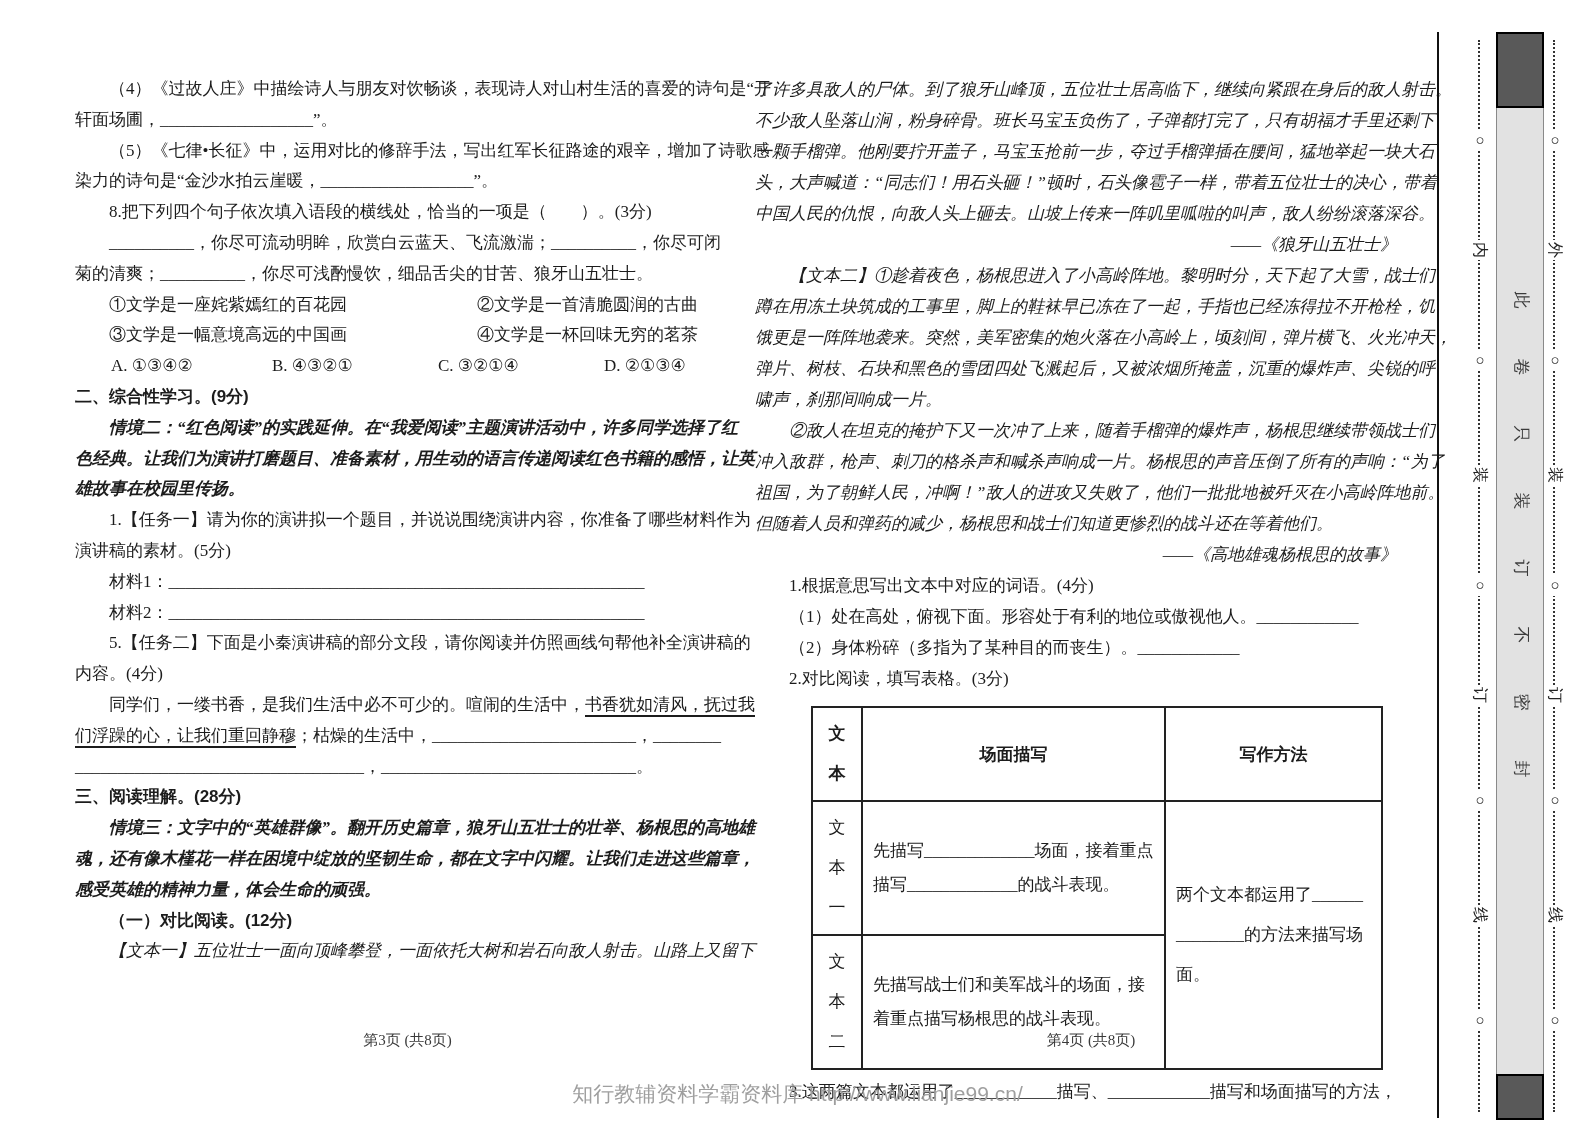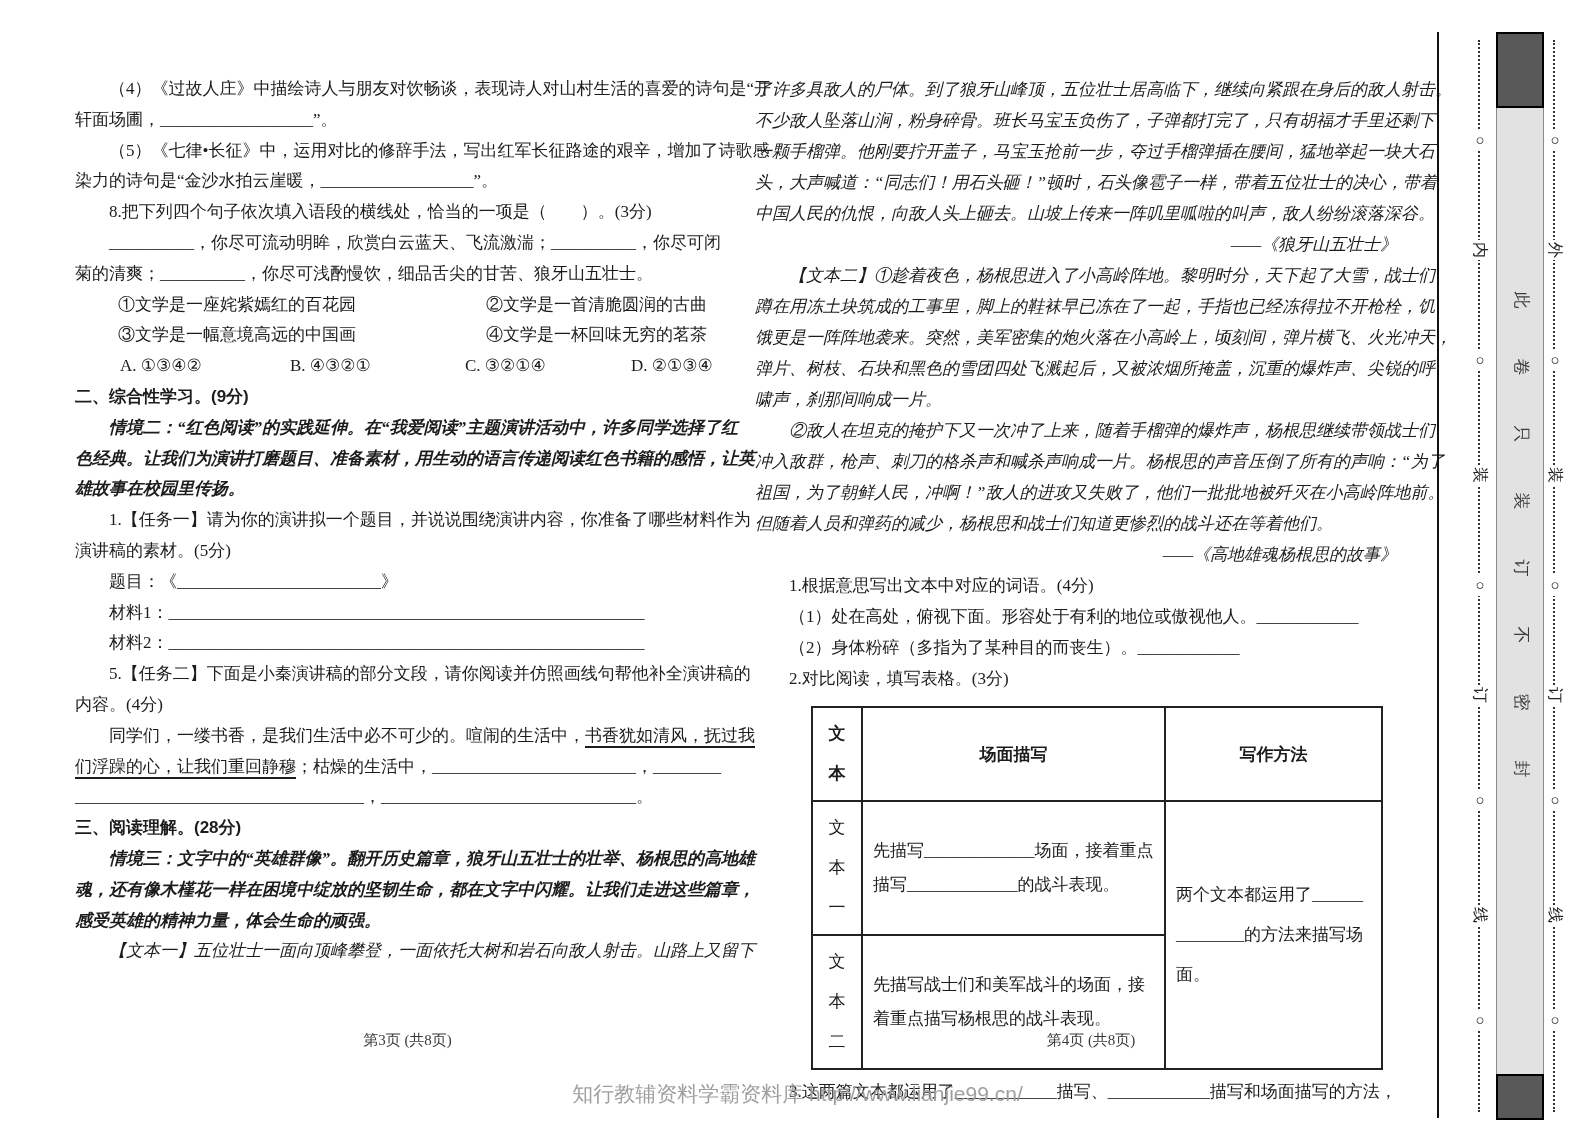--- a/index.html
+++ b/index.html
@@ -18,21 +18,21 @@
   .col-right { left: 755px; width: 672px; line-height: 31px; }
   .line { margin: 0; white-space: nowrap; }
   .indent { text-indent: 2em; }
   .bold { font-family: "Liberation Sans", "DejaVu Sans", sans-serif; font-weight: bold; }
   .kai { font-style: italic; }
   .kaibold { font-style: italic; font-weight: bold; }
   .right { text-align: right; padding-right: 30px; }
   .opts  { padding-left: 36px; }
   .opts2 { padding-left: 34px; }
   .seg { display: inline; }
-  .seg.w { display: inline-block; margin-left: 9px; }
+  .seg.w { display: inline-block; }
   .u { text-decoration: underline; text-decoration-thickness: 1.5px; text-underline-offset: 5px; }
 
   
   .cmp-table {
     border-collapse: collapse;
     margin: 12px 0 6px 56px;
     table-layout: fixed;
     width: 570px;
     font-size: 17px;
   }
@@ -94,32 +94,32 @@
       <p class="line">菊的清爽；__________，你尽可浅酌慢饮，细品舌尖的甘苦、狼牙山五壮士。</p>
       <p class="line opts2"><span class="seg w" style="width: 368px;">①文学是一座姹紫嫣红的百花园</span><span class="seg">②文学是一首清脆圆润的古曲</span></p>
       <p class="line opts2"><span class="seg w" style="width: 368px;">③文学是一幅意境高远的中国画</span><span class="seg">④文学是一杯回味无穷的茗茶</span></p>
       <p class="line opts"><span class="seg w" style="width: 161px;">A. ①③④②</span><span class="seg w" style="width: 166px;">B. ④③②①</span><span class="seg w" style="width: 166px;">C. ③②①④</span><span class="seg">D. ②①③④</span></p>
       <p class="line bold">二、综合性学习。(9分)</p>
       <p class="line kaibold indent">情境二：“红色阅读”的实践延伸。在“我爱阅读”主题演讲活动中，许多同学选择了红</p>
       <p class="line kaibold">色经典。让我们为演讲打磨题目、准备素材，用生动的语言传递阅读红色书籍的感悟，让英</p>
       <p class="line kaibold">雄故事在校园里传扬。</p>
       <p class="line indent">1.【任务一】请为你的演讲拟一个题目，并说说围绕演讲内容，你准备了哪些材料作为</p>
       <p class="line">演讲稿的素材。(5分)</p>
-      <p class="line indent">题目：《________________________》</p>
       <p class="line indent">材料1：________________________________________________________</p>
       <p class="line indent">材料2：________________________________________________________</p>
       <p class="line indent">5.【任务二】下面是小秦演讲稿的部分文段，请你阅读并仿照画线句帮他补全演讲稿的</p>
       <p class="line">内容。(4分)</p>
       <p class="line indent"><span class="seg">同学们，一缕书香，是我们生活中必不可少的。喧闹的生活中，</span><span class="seg u">书香犹如清风，抚过我</span></p>
       <p class="line"><span class="seg u">们浮躁的心，让我们重回静穆</span><span class="seg">；枯燥的生活中，________________________，________</span></p>
       <p class="line">__________________________________，______________________________。</p>
       <p class="line bold">三、阅读理解。(28分)</p>
       <p class="line kaibold indent">情境三：文字中的“英雄群像”。翻开历史篇章，狼牙山五壮士的壮举、杨根思的高地雄</p>
       <p class="line kaibold">魂，还有像木槿花一样在困境中绽放的坚韧生命，都在文字中闪耀。让我们走进这些篇章，</p>
       <p class="line kaibold">感受英雄的精神力量，体会生命的顽强。</p>
+      <p class="line bold indent">（一）对比阅读。(12分)</p>
       <p class="line kai indent">【文本一】五位壮士一面向顶峰攀登，一面依托大树和岩石向敌人射击。山路上又留下</p>
     </div>
 
   <div class="col col-right">
     <div>
         <p class="line kai">了许多具敌人的尸体。到了狼牙山峰顶，五位壮士居高临下，继续向紧跟在身后的敌人射击。</p>
         <p class="line kai">不少敌人坠落山涧，粉身碎骨。班长马宝玉负伤了，子弹都打完了，只有胡福才手里还剩下</p>
         <p class="line kai">一颗手榴弹。他刚要拧开盖子，马宝玉抢前一步，夺过手榴弹插在腰间，猛地举起一块大石</p>
         <p class="line kai">头，大声喊道：“同志们！用石头砸！”顿时，石头像雹子一样，带着五位壮士的决心，带着</p>
         <p class="line kai">中国人民的仇恨，向敌人头上砸去。山坡上传来一阵叽里呱啦的叫声，敌人纷纷滚落深谷。</p>

